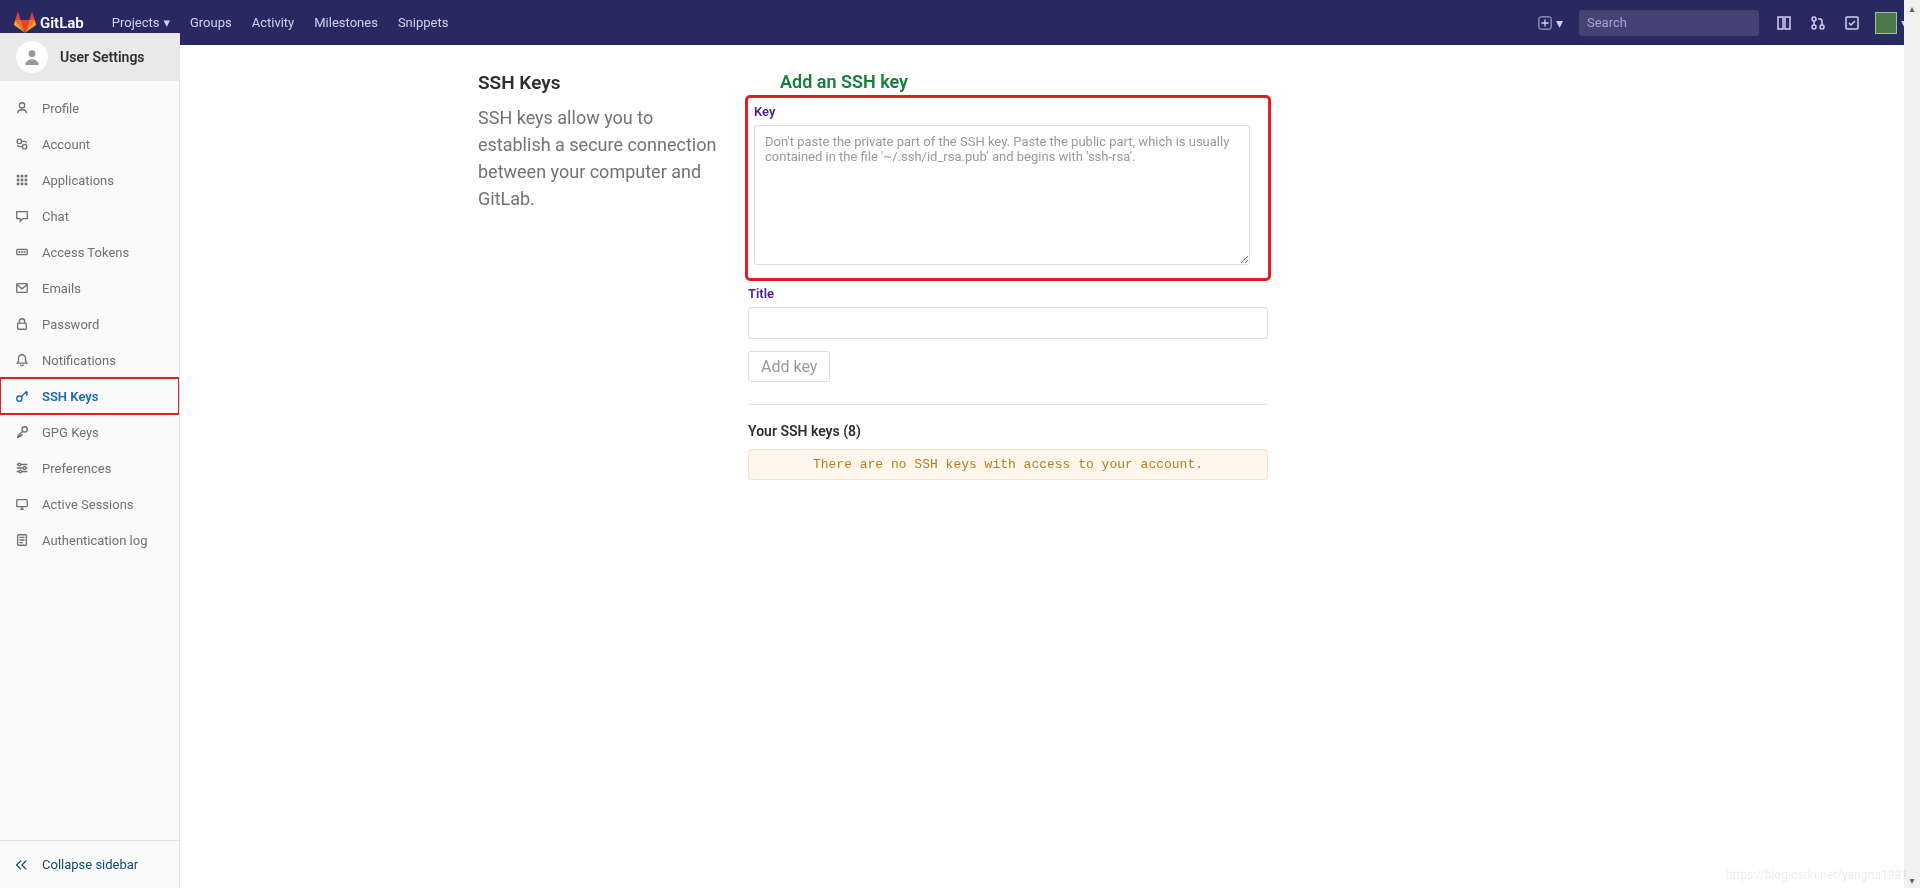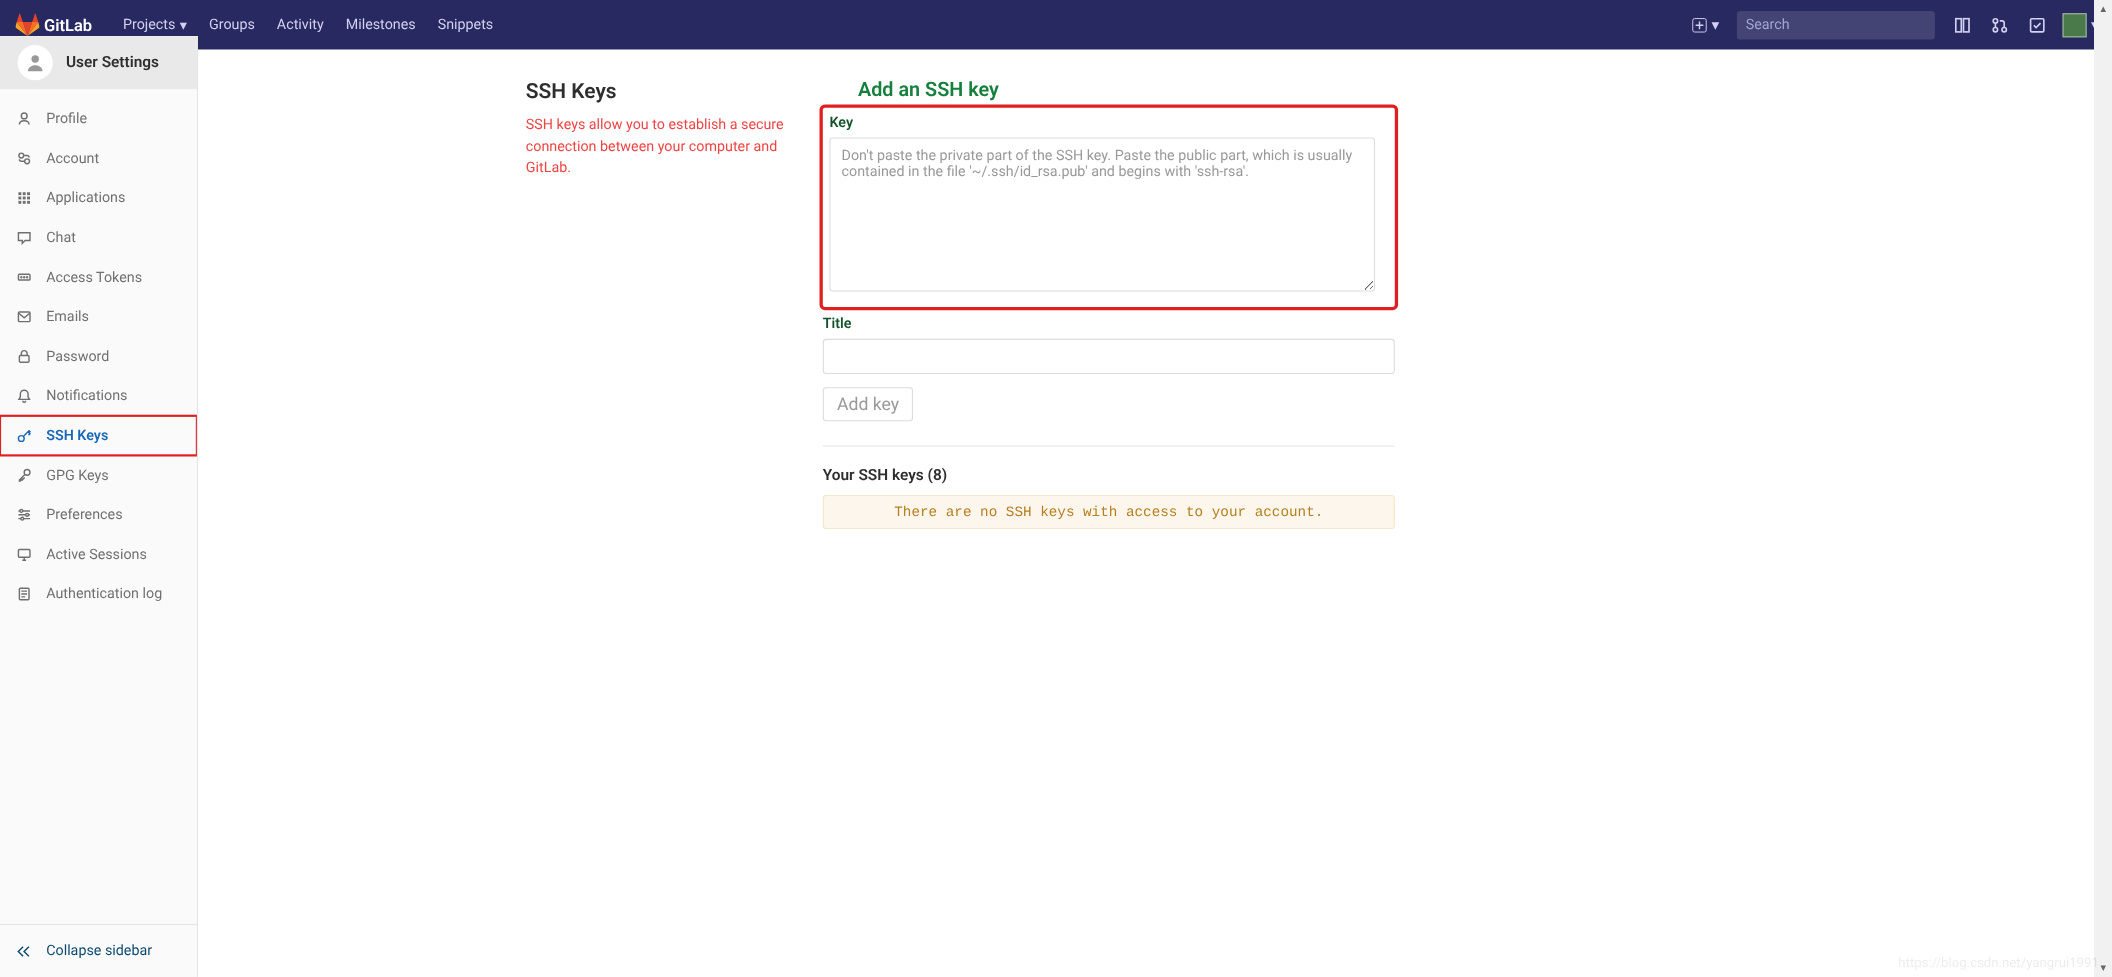--- a/index.html
+++ b/index.html
@@ -39,27 +39,27 @@
 
 .main { margin-left: 180px; padding: 0; }
 .content-wrap { max-width: 790px; margin: 0 auto 0 298px; padding: 12px 0 40px 0; }
 .breadcrumb { font-size: 13px; color: #707070; padding: 6px 0 16px 0; border-bottom: 1px solid #e5e5e5; }
 .breadcrumb a { color: #707070; text-decoration: none; }
 .breadcrumb .sep { margin: 0 6px; color: #bbb; }
 .breadcrumb .cur { color: #2e2e2e; font-weight: 500; }
 .settings-row { display: flex; padding-top: 14px; }
 .settings-left { width: 270px; padding-right: 20px; }
 .settings-left h2 { font-size: 19px; font-weight: 600; color: #2e2e2e; margin-bottom: 10px; }
-.settings-left p { font-size: 13px; color: #ef4444; line-height: 1.5; }
+.settings-left p { font-size: 18px; color: #737373; line-height: 1.5; }
 .settings-right { flex: 1; }
 .sect-title { font-size: 18px; font-weight: 600; margin-bottom: 6px; color: #15803d; margin-left: 32px; }
 .sect-sub { font-size: 13px; color: #2e2e2e; margin-bottom: 10px; }
 .sect-sub a { color: #1b69b6; text-decoration: none; }
 .field-block { outline: 3px solid #e02020; padding: 6px 18px 10px 6px; border-radius: 2px; margin-bottom: 8px; }
-.label { display: block; font-weight: 600; font-size: 13px; margin-bottom: 6px; color: #14532d; }
+.label { display: block; font-weight: 600; font-size: 13px; margin-bottom: 6px; color: #4c1d95; }
 textarea.keyinput { width: 100%; height: 140px; border: 1px solid #dcdcdc; border-radius: 3px; padding: 8px 10px; font-size: 13px; color: #333; resize: both; font-family: inherit; }
 textarea.keyinput::placeholder { color: #999; }
 input.titleinput { width: 100%; height: 32px; border: 1px solid #dcdcdc; border-radius: 3px; padding: 0 10px; font-size: 13px; }
 .btn { display: inline-block; border: 1px solid #dcdcdc; background: #fff; color: #999; padding: 5px 12px; border-radius: 3px; font-size: 16px; cursor: pointer; margin-top: 12px; }
 .divider { border-top: 1px solid #e5e5e5; margin: 22px 0 18px 0; }
 .keys-count-title { font-weight: 600; font-size: 14px; margin-bottom: 10px; }
 .empty-banner { background: #fdf6ec; border: 1px solid #f4e6c8; color: #b57f1e; text-align: center; padding: 7px; font-size: 13px; border-radius: 3px; font-family: Liberation Mono, monospace; }
 .scrollbar-track { position: fixed; right: 0; top: 0; bottom: 0; width: 16px; background: #f1f1f1; }
 .scroll-up, .scroll-down { position: absolute; width: 16px; height: 16px; display:flex; align-items:center; justify-content:center; color:#666; font-size:10px; }
 .scroll-up{ top:0; } .scroll-down{ bottom:0; }

